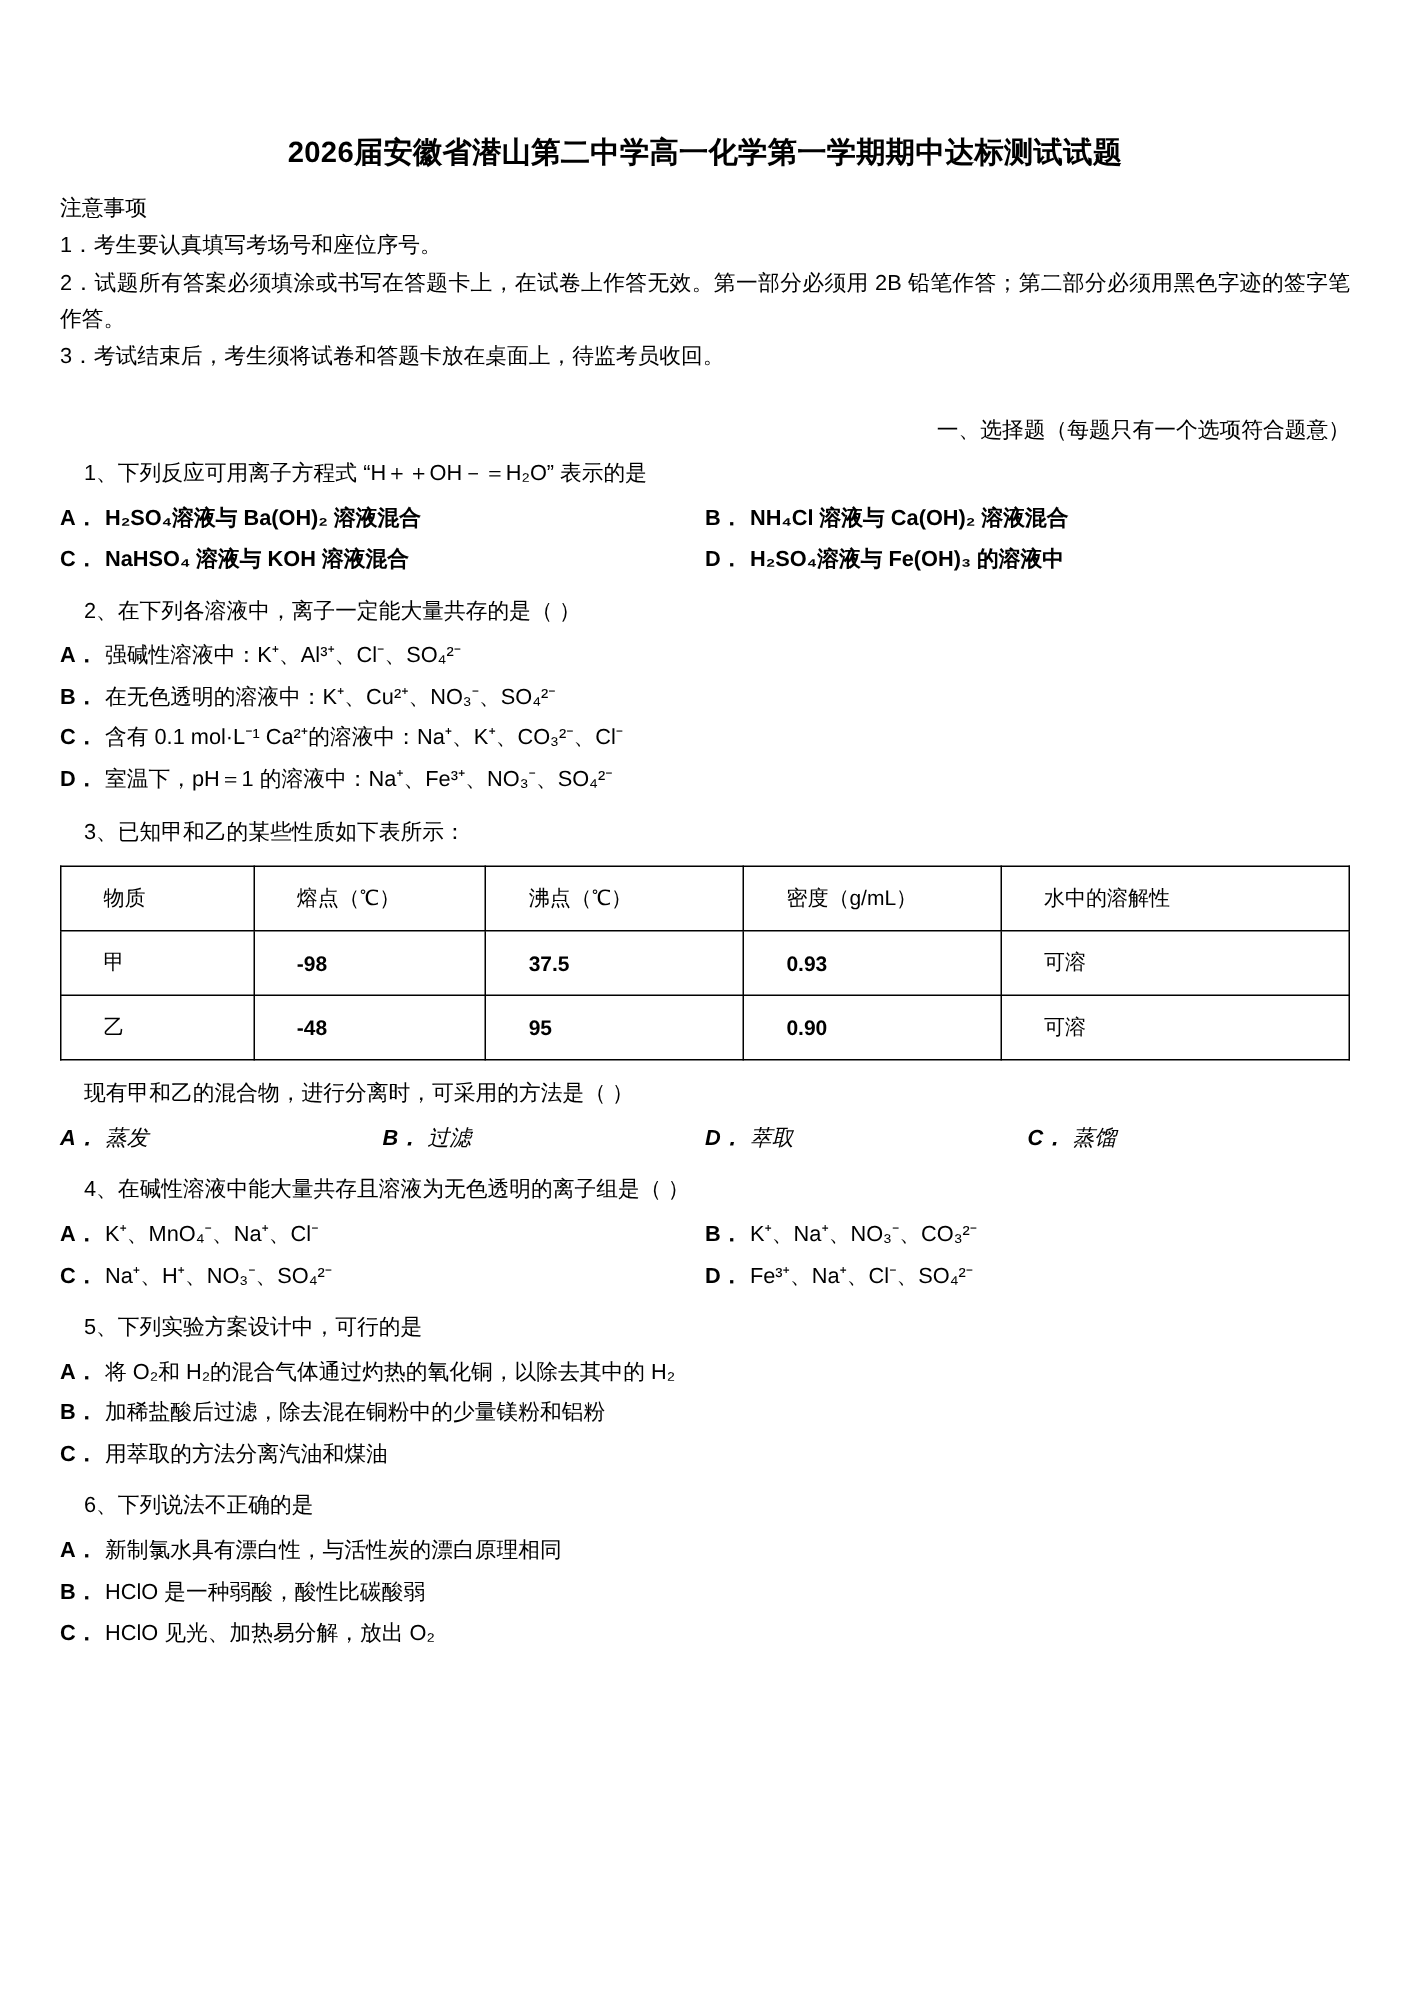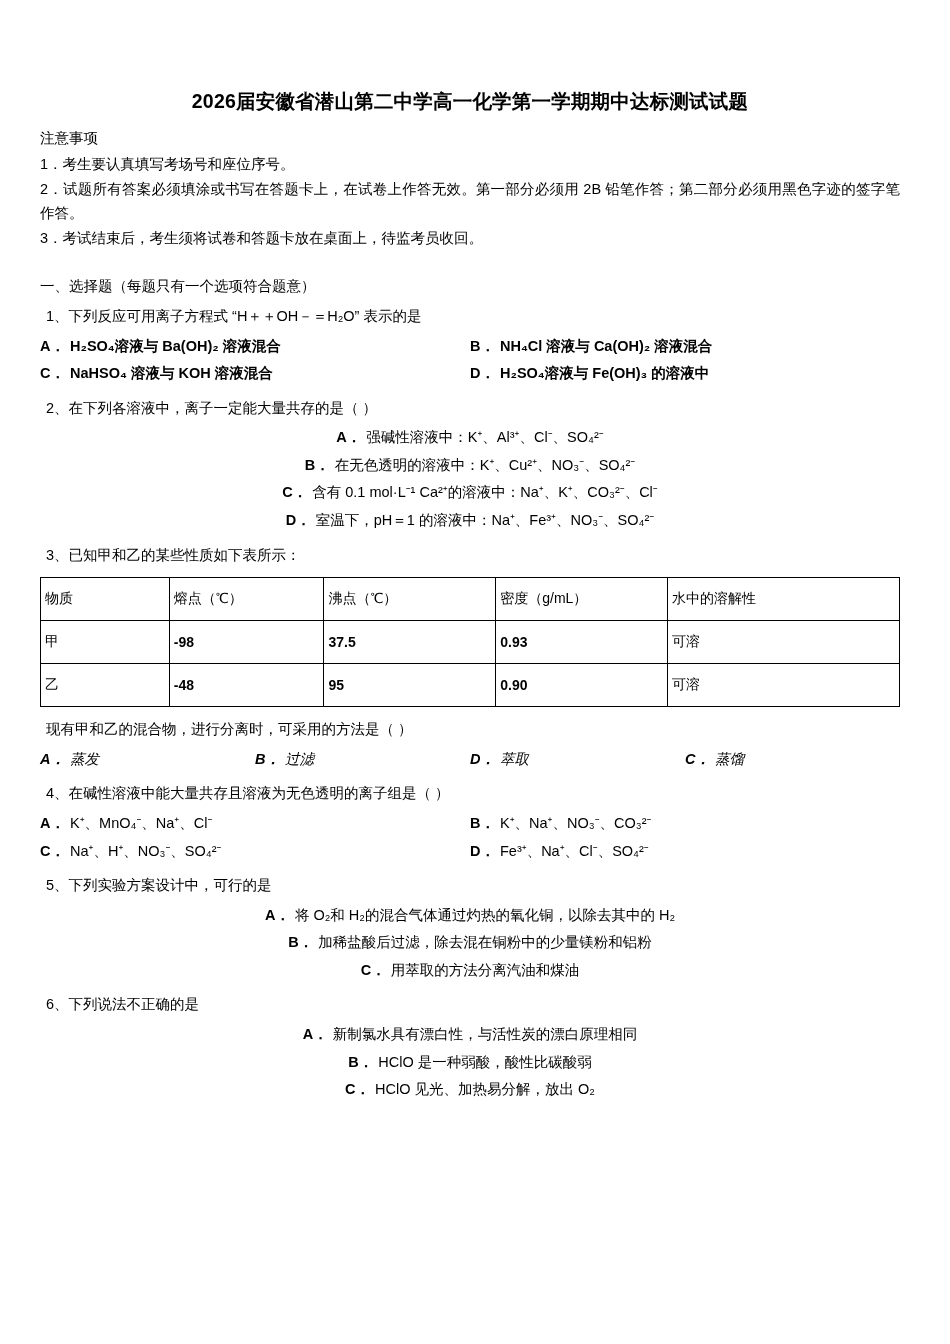--- a/index.html
+++ b/index.html
@@ -37,26 +37,27 @@
     font-family: "Liberation Sans", sans-serif;
     font-size: 14.5px;
     line-height: 1.62;
     margin: 0 0 2px 0;
     text-align: justify;
   }
   .section-head {
     font-family: "Liberation Sans", sans-serif;
     font-size: 14.5px;
     margin: 26px 0 6px 0;
+    text-align: right;
   }
   .q-stem {
     font-family: "Liberation Sans", sans-serif;
     font-size: 14.5px;
     line-height: 1.7;
-    margin: 8px 0 4px 6px;
+    margin: 8px 0 4px 16px;
   }
   .opt-row {
     display: flex;
     font-size: 14.5px;
     line-height: 1.9;
     font-family: "Liberation Sans", sans-serif;
   }
   .opt-row .opt {
     box-sizing: border-box;
   }
@@ -64,39 +65,38 @@
     width: 50%;
     padding-right: 8px;
   }
   .opt-row.four-col .opt {
     width: 25%;
     padding-right: 6px;
     font-style: italic;
   }
   .opt-row.one-col .opt {
     width: 100%;
-    text-align: center;
   }
   .opt-bold {
     font-weight: bold;
   }
   .opt-label {
     font-weight: bold;
     margin-right: 5px;
   }
   table.data-table {
     border-collapse: collapse;
     width: 100%;
     margin: 10px 0 10px 0;
     font-family: "Liberation Sans", sans-serif;
     font-size: 14px;
   }
   table.data-table td, table.data-table th {
     border: 1px solid #000000;
-    padding: 12px 4px;
+    padding: 12px 28px;
     text-align: left;
     font-weight: normal;
   }
   table.data-table tbody td.val {
     font-weight: bold;
   }
   table.data-table col.c1 { width: 15%; }
   table.data-table col.c2 { width: 18%; }
   table.data-table col.c3 { width: 20%; }
   table.data-table col.c4 { width: 20%; }

